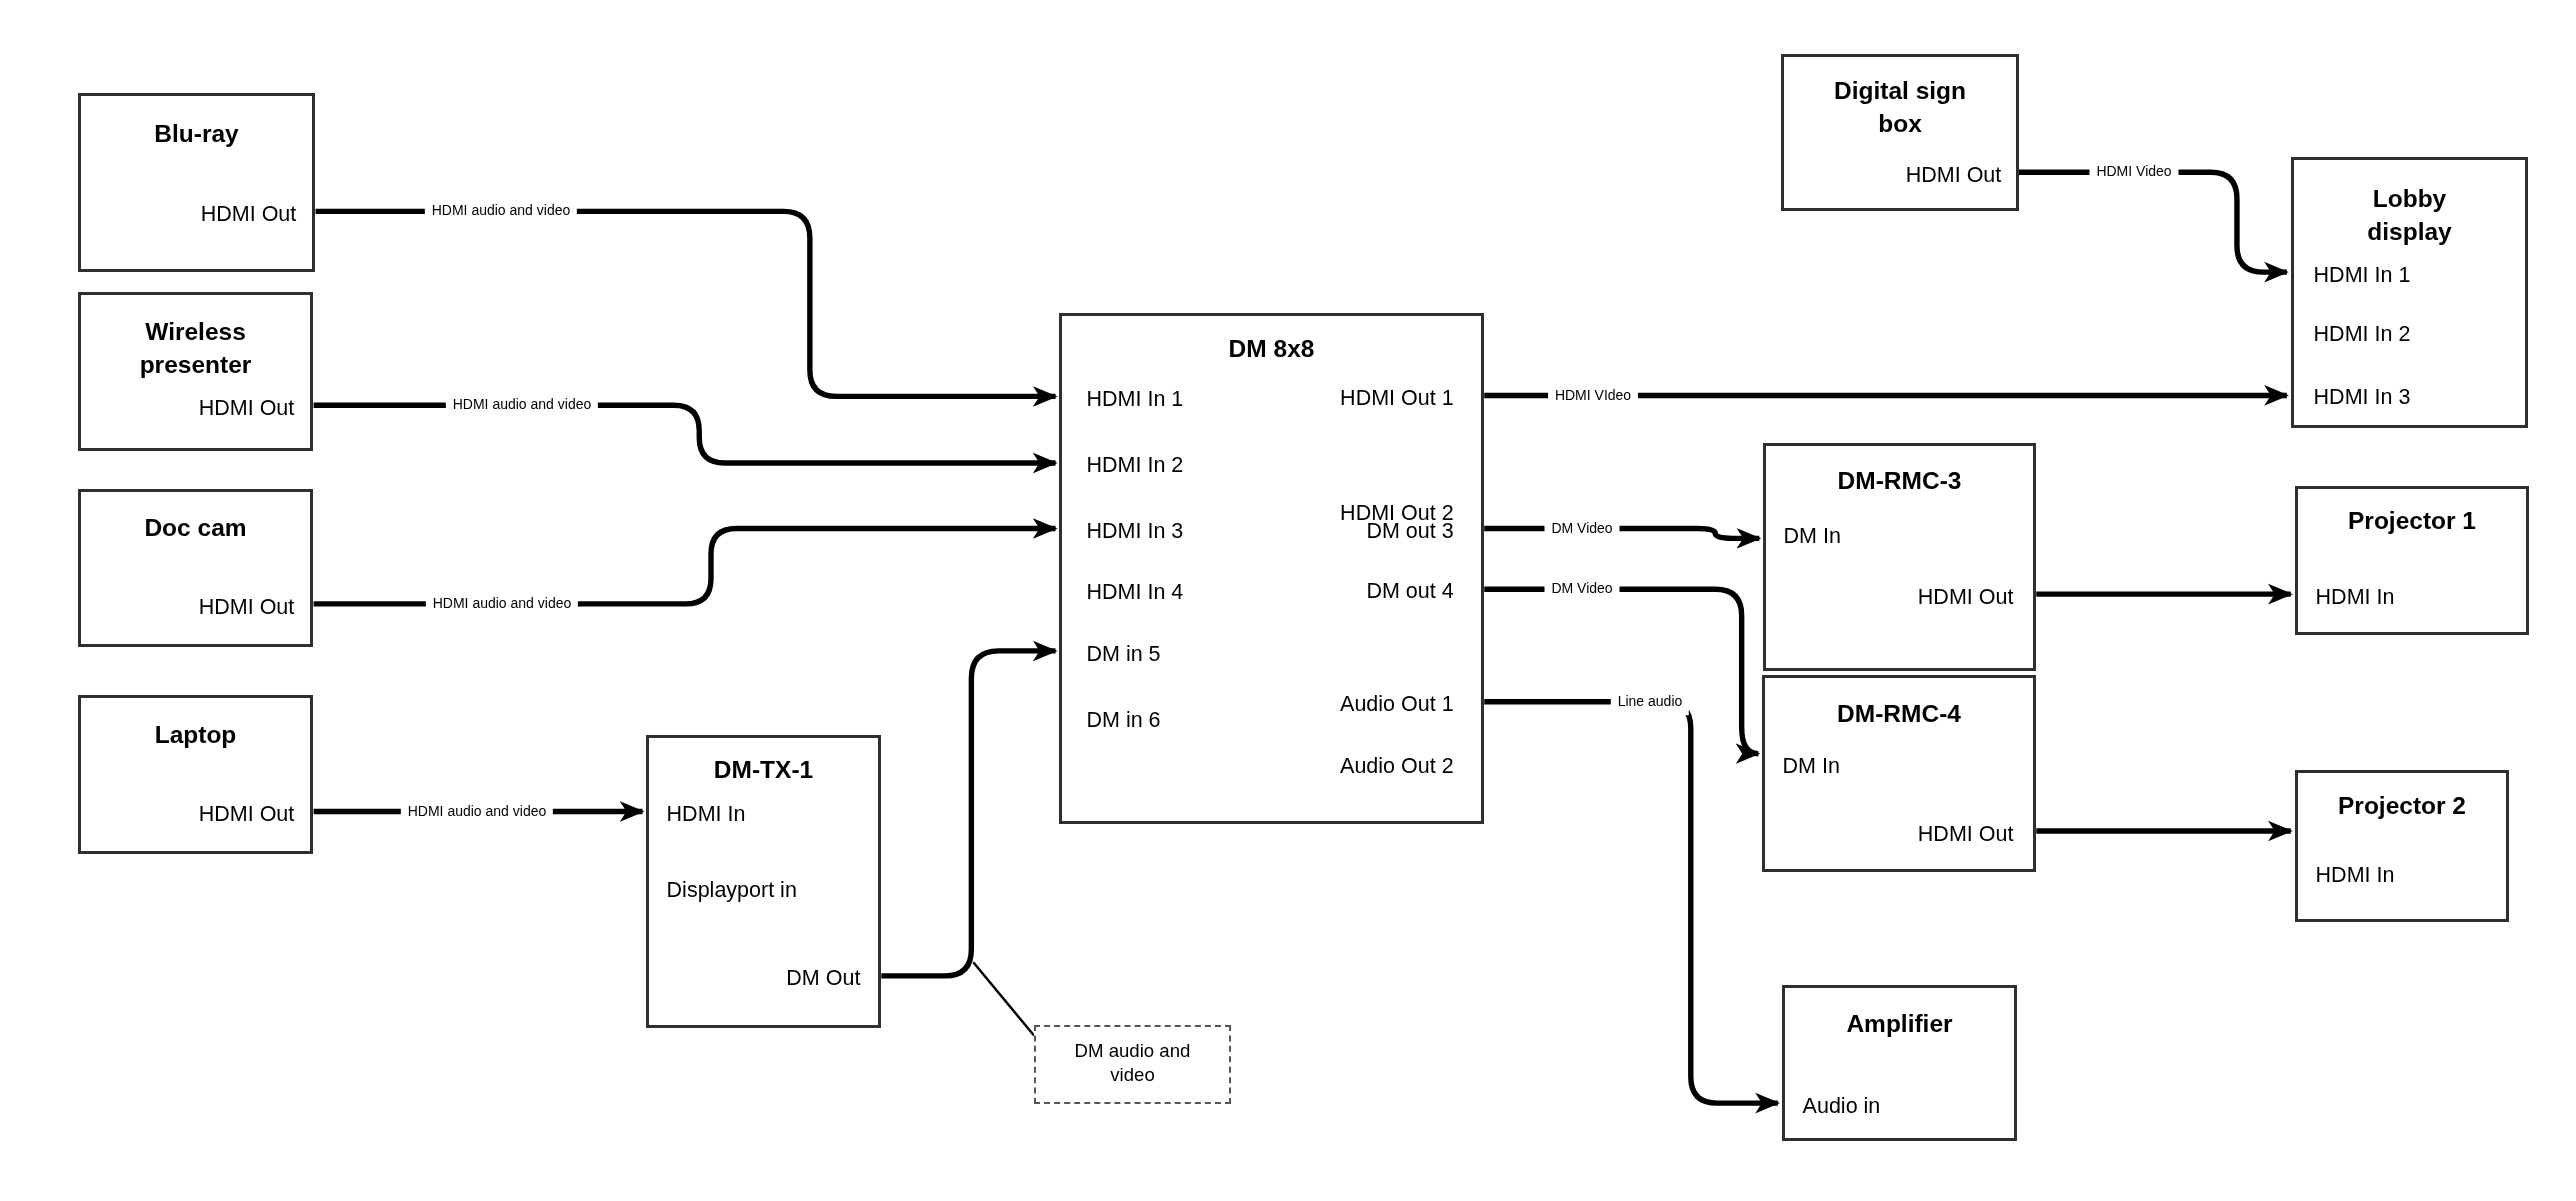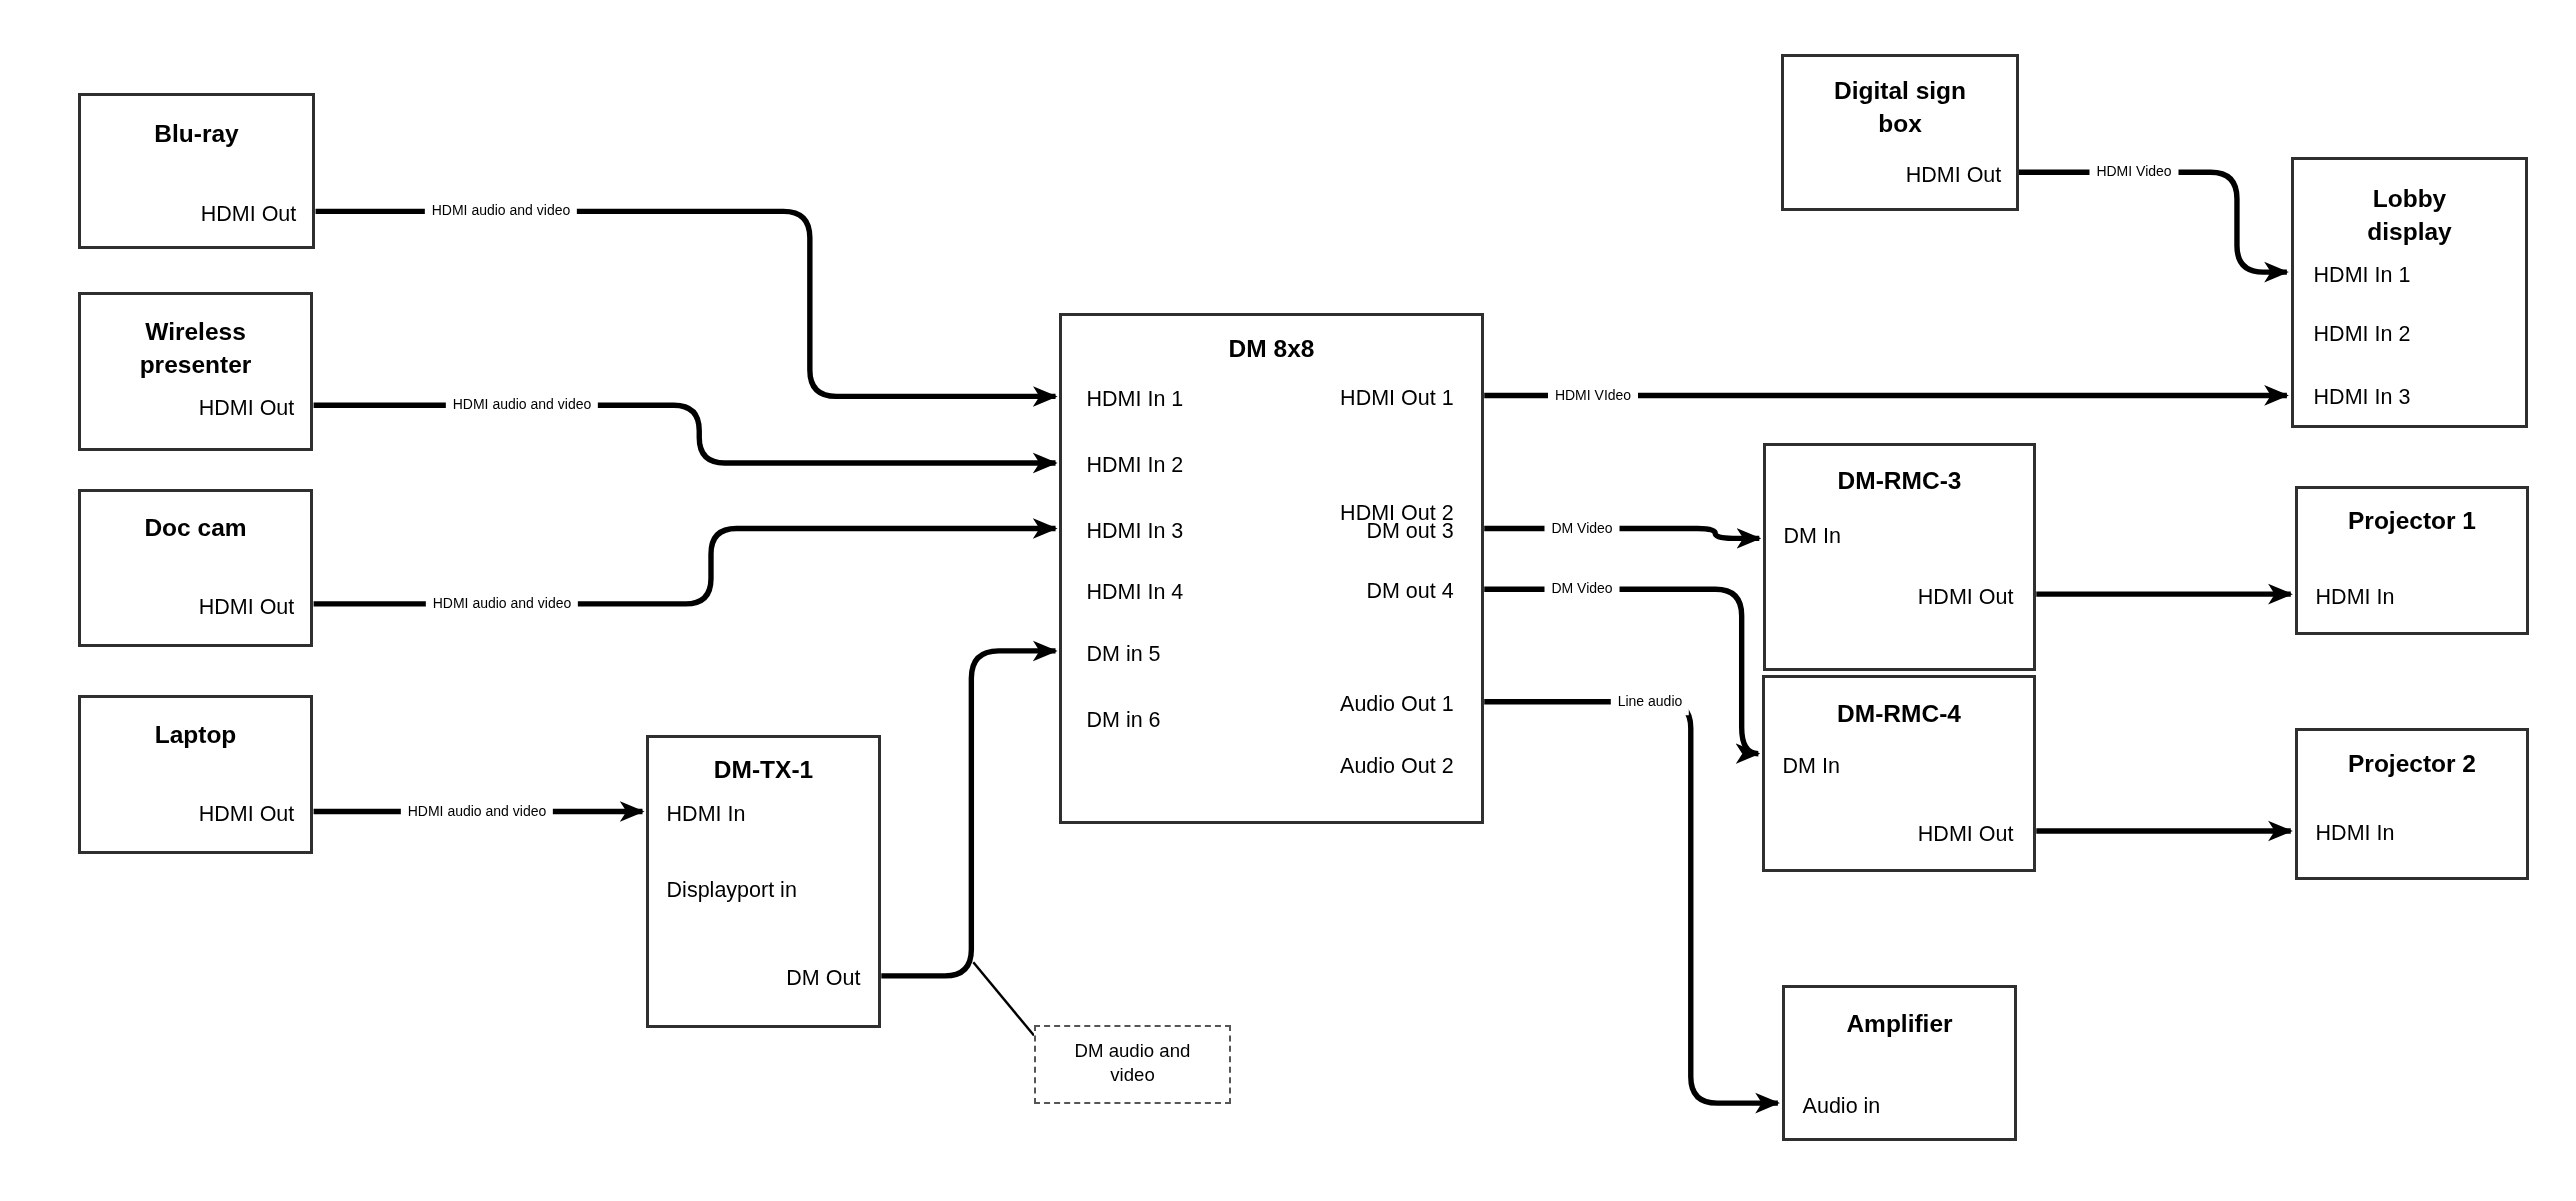--- a/index.html
+++ b/index.html
@@ -71,21 +71,21 @@
       <path d="M 2062 176 H 2258 Q 2285 176 2285 203 V 251 Q 2285 278 2312 278 H 2336" marker-end="url(#arrow)"></path>
       <path d="M 1516 540 H 1734 Q 1752 540 1752 545 Q 1752 550 1770 550 H 1797" marker-end="url(#arrow)"></path>
       <path d="M 1516 602 H 1752 Q 1779 602 1779 629 V 743 Q 1779 770 1796 770" marker-end="url(#arrow)"></path>
       <path d="M 1516 717 H 1700 Q 1727 717 1727 744 V 1100 Q 1727 1127 1754 1127 H 1816" marker-end="url(#arrow)"></path>
       <path d="M 2080 607 H 2340" marker-end="url(#arrow)"></path>
       <path d="M 2080 849 H 2340" marker-end="url(#arrow)"></path>
       <path stroke-width="2.5" d="M 994 983 L 1056 1058"></path>
     </g>
   </svg>
 
-  <div class="node" style="left:78px;top:93px;width:237px;height:156px;">
+  <div class="node" style="left:78px;top:93px;width:237px;height:179px;">
     <div class="node-title" style="top:20.6px;">
       <span class="title-line">Blu-ray</span>
     </div>
     <span class="port" style="top:105px;right:15.7px;">HDMI Out</span>
   </div>
 
   <div class="node" style="left:78px;top:292px;width:235px;height:159px;">
     <div class="node-title" style="top:19.6px;">
       <span class="title-line">Wireless</span>
       <span class="title-line">presenter</span>
@@ -168,21 +168,21 @@
   </div>
 
   <div class="node" style="left:1762px;top:675px;width:274px;height:197px;">
     <div class="node-title" style="top:18.6px;">
       <span class="title-line">DM-RMC-4</span>
     </div>
     <span class="port" style="top:75px;left:17.6px;">DM In</span>
     <span class="port" style="top:143px;right:19.6px;">HDMI Out</span>
   </div>
 
-  <div class="node" style="left:2295px;top:728px;width:234px;height:152px;">
+  <div class="node" style="left:2295px;top:770px;width:214px;height:152px;">
     <div class="node-title" style="top:15.7px;">
       <span class="title-line">Projector 2</span>
     </div>
     <span class="port" style="top:89px;left:17.6px;">HDMI In</span>
   </div>
 
   <div class="node" style="left:1782px;top:985px;width:235px;height:156px;">
     <div class="node-title" style="top:18.6px;">
       <span class="title-line">Amplifier</span>
     </div>

